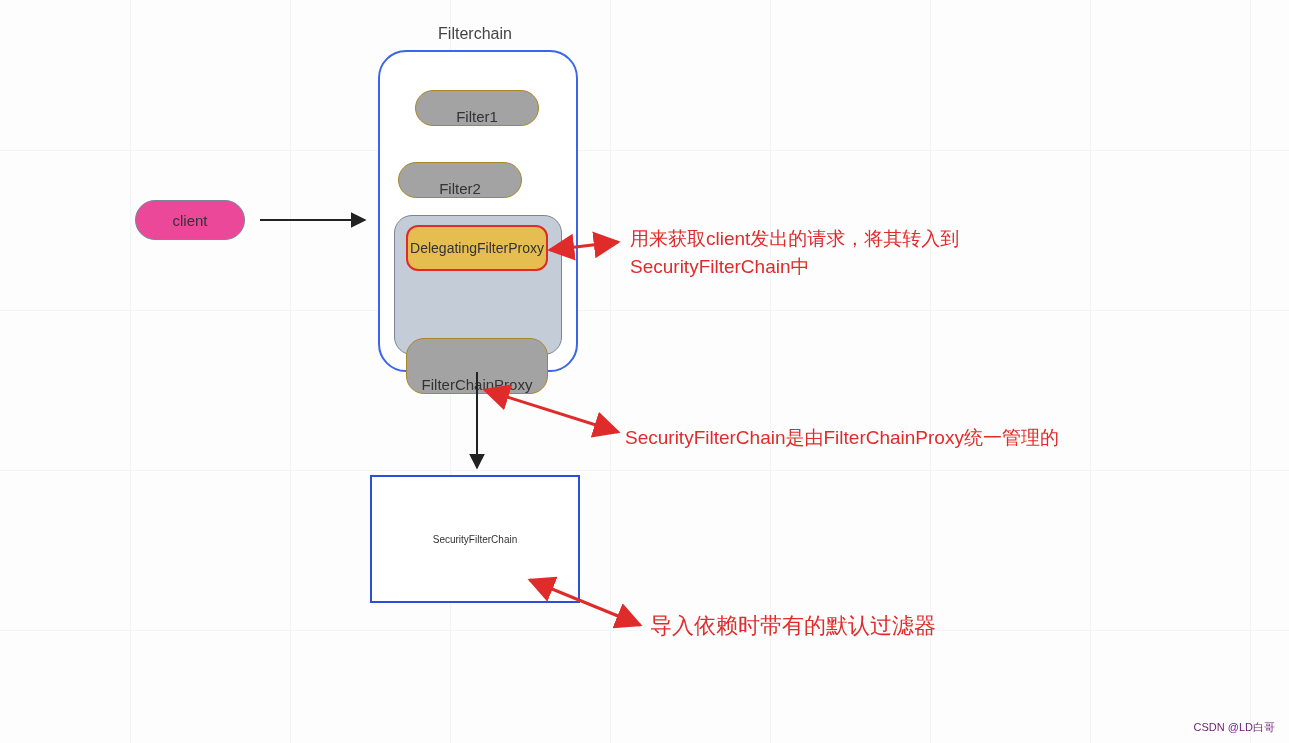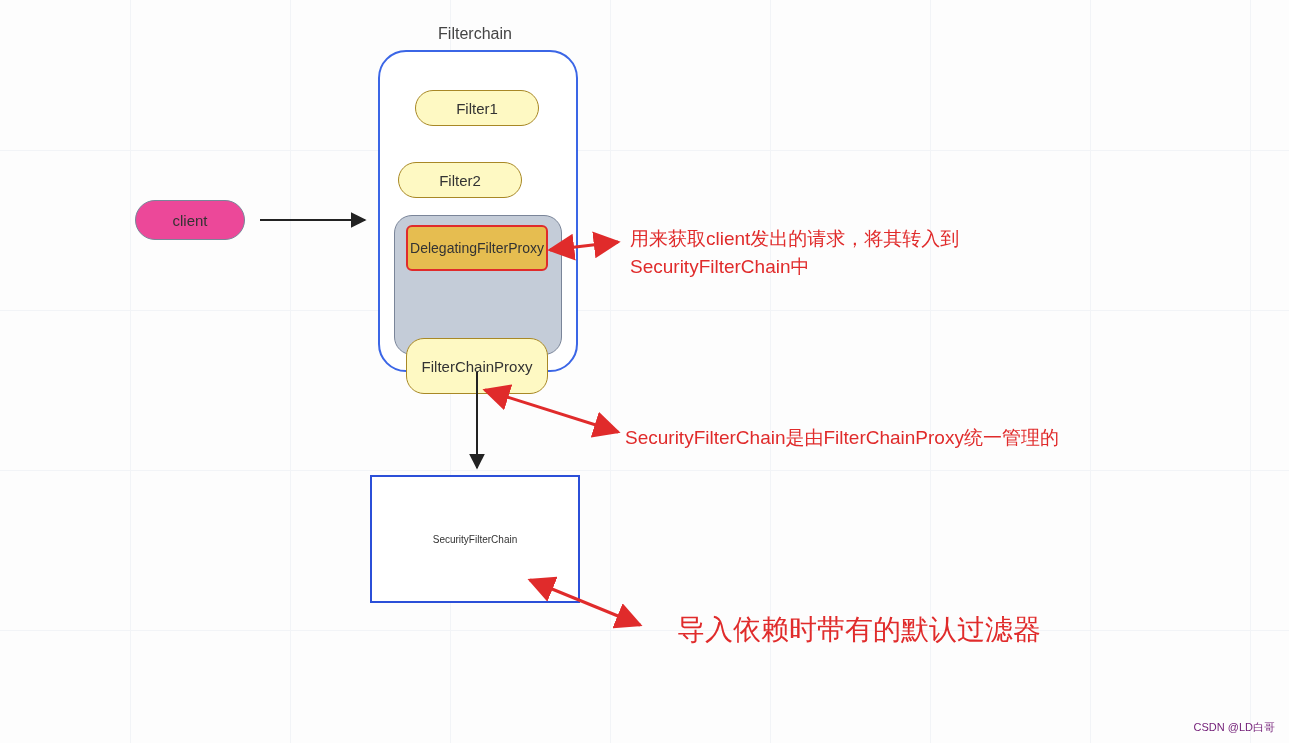--- a/index.html
+++ b/index.html
@@ -40,39 +40,40 @@
       font-size: 16px; color: #444; text-align: center;
     }
     .filterchain-container {
       position: absolute;
       left: 378px; top: 50px; width: 200px; height: 322px;
       border: 2px solid #3b66e6;
       border-radius: 28px;
       background: #fff;
     }
     .yellow-pill {
-      background: #fef9c3;
+      background: #a3a3a3;
       border: 1px solid #a88826;
       border-radius: 18px;
       height: 36px;
+      align-items: flex-end;
     }
     .filter1 { left: 415px; top: 90px; width: 124px; }
     .filter2 { left: 398px; top: 162px; width: 124px; }
     .grey-proxy-box {
       position: absolute;
       left: 394px; top: 215px; width: 168px; height: 140px;
       background: #c4ccd8;
       border: 1px solid #7a8599;
       border-radius: 18px;
     }
     .dfp {
       left: 406px; top: 225px; width: 142px; height: 46px;
       background: #e6bd50;
       border: 2px solid #e02b2b;
-      border-radius: 6px;
+      border-radius: 12px;
       font-size: 14px;
       line-height: 1.15;
       padding: 2px;
     }
     .fcp {
       left: 406px; top: 298px; width: 142px; height: 56px; margin-top: 40px;
     }
     .sfc {
       left: 370px; top: 475px; width: 210px; height: 128px;
       border: 2px solid #2b4fd8;
@@ -80,21 +81,21 @@
       font-size: 10px;
     }
     .annotation {
       position: absolute;
       color: #e02b2b;
       font-size: 19px;
       line-height: 1.45;
     }
     .anno1 { left: 630px; top: 225px; width: 370px; }
     .anno2 { left: 625px; top: 424px; width: 500px; }
-    .anno3 { left: 677px; top: 610px; width: 400px; font-size: 28px; }
+    .anno3 { left: 650px; top: 610px; width: 400px; font-size: 22px; }
     .watermark {
       position: absolute;
       right: 14px; bottom: 8px;
       color: #701a75; font-size: 11px;
     }
     svg.overlay { position: absolute; inset: 0; width: 1289px; height: 743px; pointer-events: none; }
   </style>
 </head>
 <body>
 

